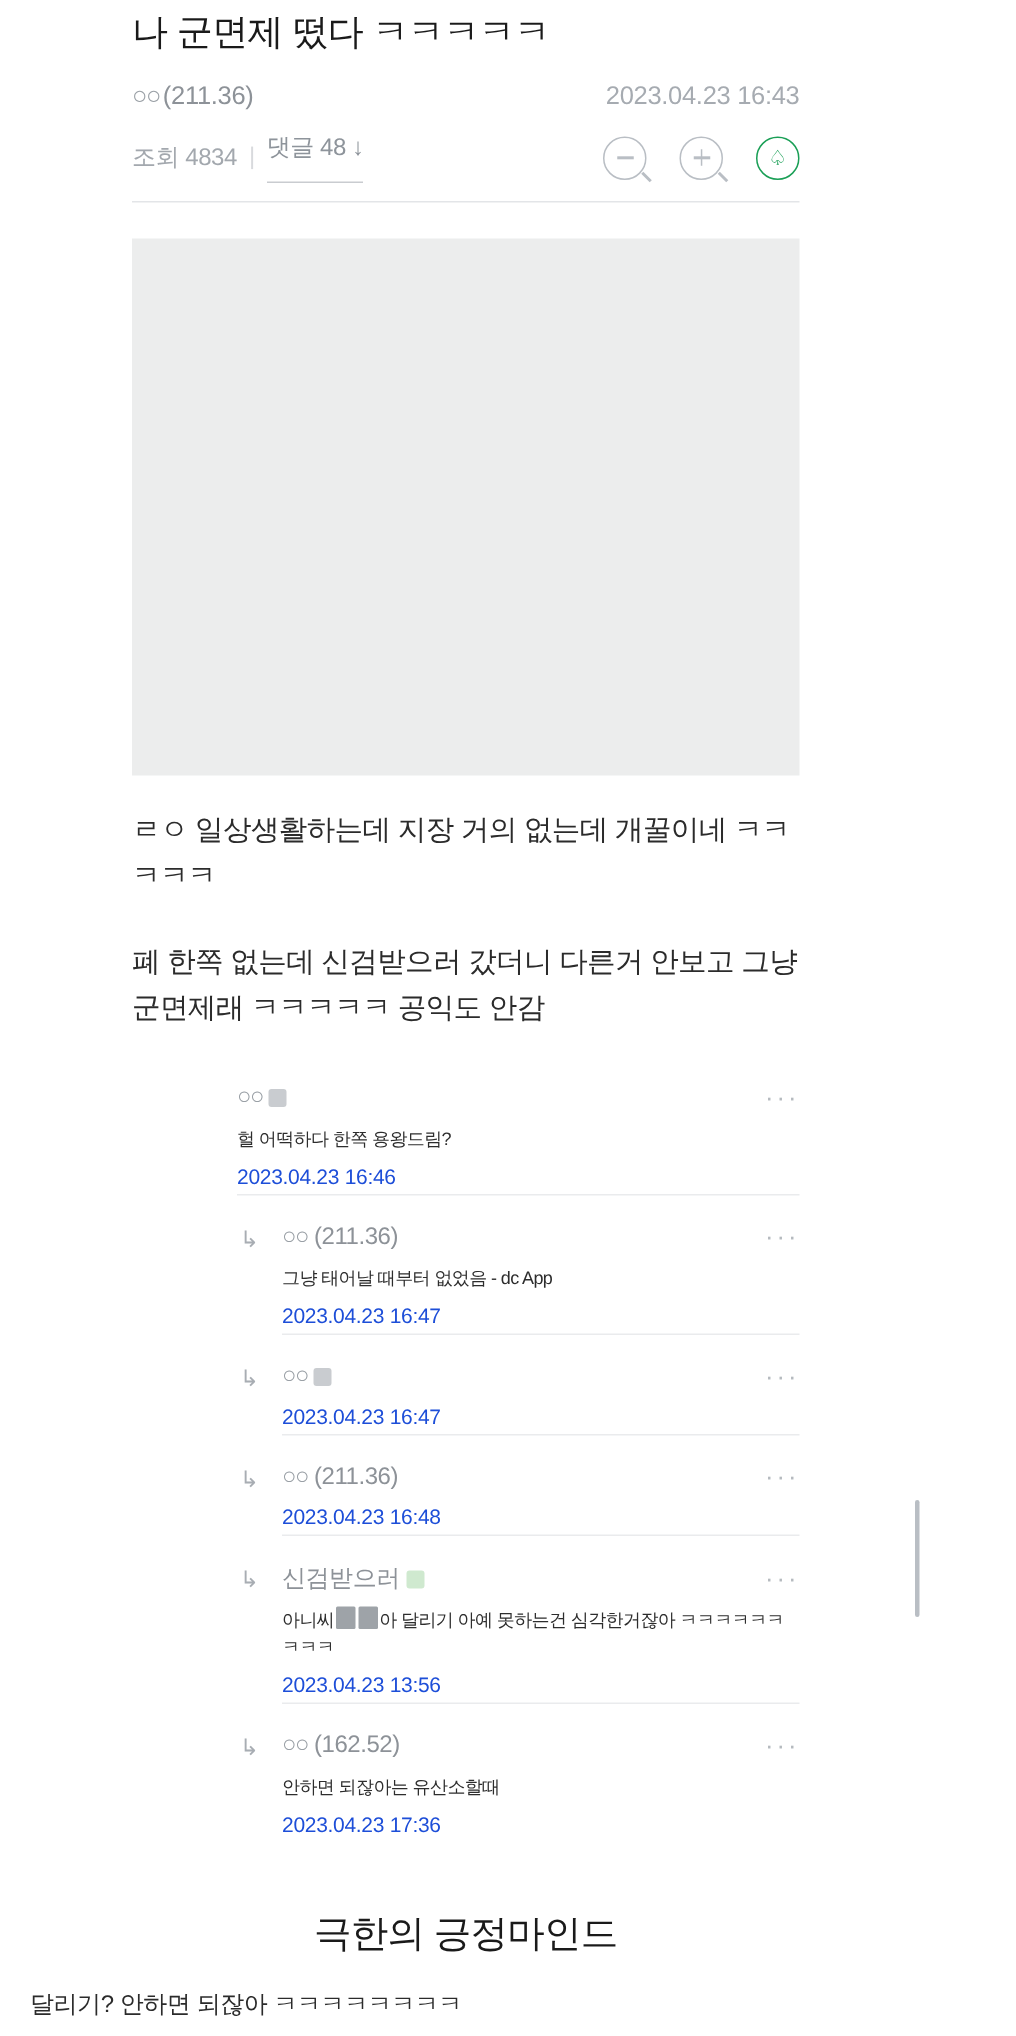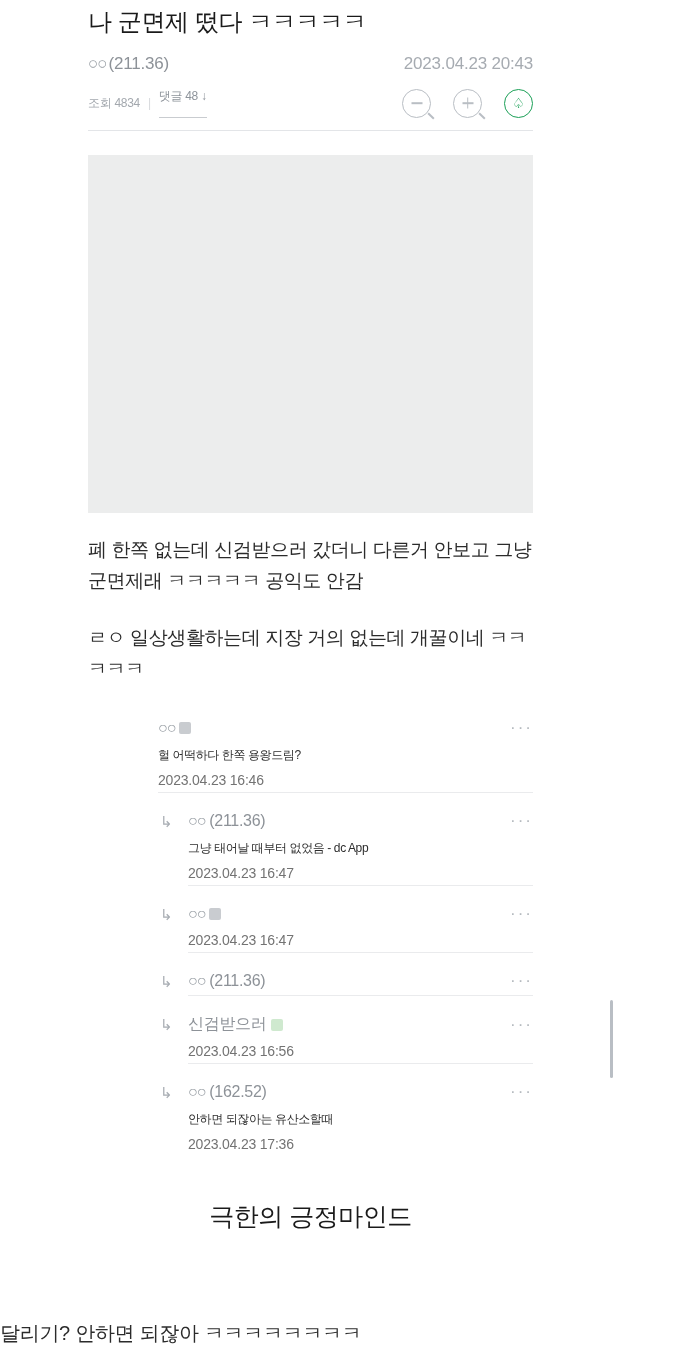--- a/index.html
+++ b/index.html
@@ -59,21 +59,21 @@
     letter-spacing: -0.2px;
   }
   .stat-row {
     display: flex;
     align-items: center;
     justify-content: space-between;
     border-bottom: 1px solid #e3e5e8;
     padding-bottom: 12px;
   }
   .stats {
-    font-size: 12px;
+    font-size: 16px;
     color: #a3a8ae;
     display: flex;
     align-items: center;
     gap: 8px;
     letter-spacing: -0.3px;
   }
   .stats .divider {
     color: #d8dadd;
   }
   .stats .comment-count {
@@ -216,21 +216,21 @@
     display: inline-block;
     width: 13px;
     height: 15px;
     background: #9ea3a8;
     vertical-align: -2px;
     margin: 0 1px;
     border-radius: 1px;
   }
   .c-date {
     font-size: 14px;
-    color: #737373;
+    color: #1d4ed8;
     padding-top: 8px;
     letter-spacing: -0.2px;
   }
   .c-sep {
     border-bottom: 1px solid #eaebed;
     margin-top: 4px;
   }
   
   .scroll-hint {
     position: absolute;
@@ -245,42 +245,42 @@
   .caption {
     text-align: center;
     font-size: 25px;
     color: #1a1a1a;
     letter-spacing: -0.5px;
     padding-top: 30px;
     font-weight: 400;
   }
   .footer-text {
     position: absolute;
-    left: 0;
+    left: 20px;
     bottom: 10px;
-    font-size: 20px;
+    font-size: 16px;
     color: #2b2b2b;
     letter-spacing: -0.3px;
   }
 </style>
 </head>
 <body>
 
 <div class="page">
 
   <div class="post">
 
     <div class="post-title">나 군면제 떴다 ㅋㅋㅋㅋㅋ</div>
 
     <div class="meta-row">
       <div class="author">
         <span class="nickblock">○○</span>
           <span>(211.36)</span>
       </div>
-      <div class="post-date">2023.04.23 20:43</div>
+      <div class="post-date">2023.04.23 16:43</div>
     </div>
 
     <div class="stat-row">
       <div class="stats">
         <span>조회 4834</span>
         <span class="divider">|</span>
         <span class="comment-count"><span>댓글 48</span> <span>↓</span></span>
       </div>
       <div class="tool-icons">
         <span class="circ-icon">
@@ -294,22 +294,22 @@
         </span>
         <span class="circ-icon green">
           <span class="bell">♤</span>
         </span>
       </div>
     </div>
 
     <div class="post-image"></div>
 
     <div class="post-body">
+      <p>ㄹㅇ 일상생활하는데 지장 거의 없는데 개꿀이네 ㅋㅋㅋㅋㅋ</p>
       <p>폐 한쪽 없는데 신검받으러 갔더니 다른거 안보고 그냥 군면제래 ㅋㅋㅋㅋㅋ 공익도 안감</p>
-      <p>ㄹㅇ 일상생활하는데 지장 거의 없는데 개꿀이네 ㅋㅋㅋㅋㅋ</p>
     </div>
   </div>
 
   <div class="comments">
 
     <div class="comment">
       <div class="c-head">
         <div class="c-name">
           <span class="nickblock">○○</span>
           <span class="badge"></span>
@@ -350,33 +350,35 @@
 
     <div class="comment reply">
       <span class="arrow">↳</span>
       <div class="c-head">
         <div class="c-name">
           <span class="nickblock">○○</span>
             <span>(211.36)</span>
         </div>
         <div class="c-dots">···</div>
       </div>
+      <div class="c-date">2023.04.23 16:48</div>
       <div class="c-sep"></div>
     </div>
 
     <div class="comment reply">
       <span class="arrow">↳</span>
       <div class="c-head">
         <div class="c-name">
           <span>신검받으러</span>
           <span class="badge green"></span>
         </div>
         <div class="c-dots">···</div>
       </div>
-      <div class="c-date">2023.04.23 16:56</div>
+      <div class="c-text"><span>아니씨</span><span class="masked"></span><span class="masked"></span><span>아 달리기 아예 못하는건 심각한거잖아 ㅋㅋㅋㅋㅋㅋㅋㅋㅋ</span></div>
+      <div class="c-date">2023.04.23 13:56</div>
       <div class="c-sep"></div>
     </div>
 
     <div class="comment reply">
       <span class="arrow">↳</span>
       <div class="c-head">
         <div class="c-name">
           <span class="nickblock">○○</span>
             <span>(162.52)</span>
         </div>

